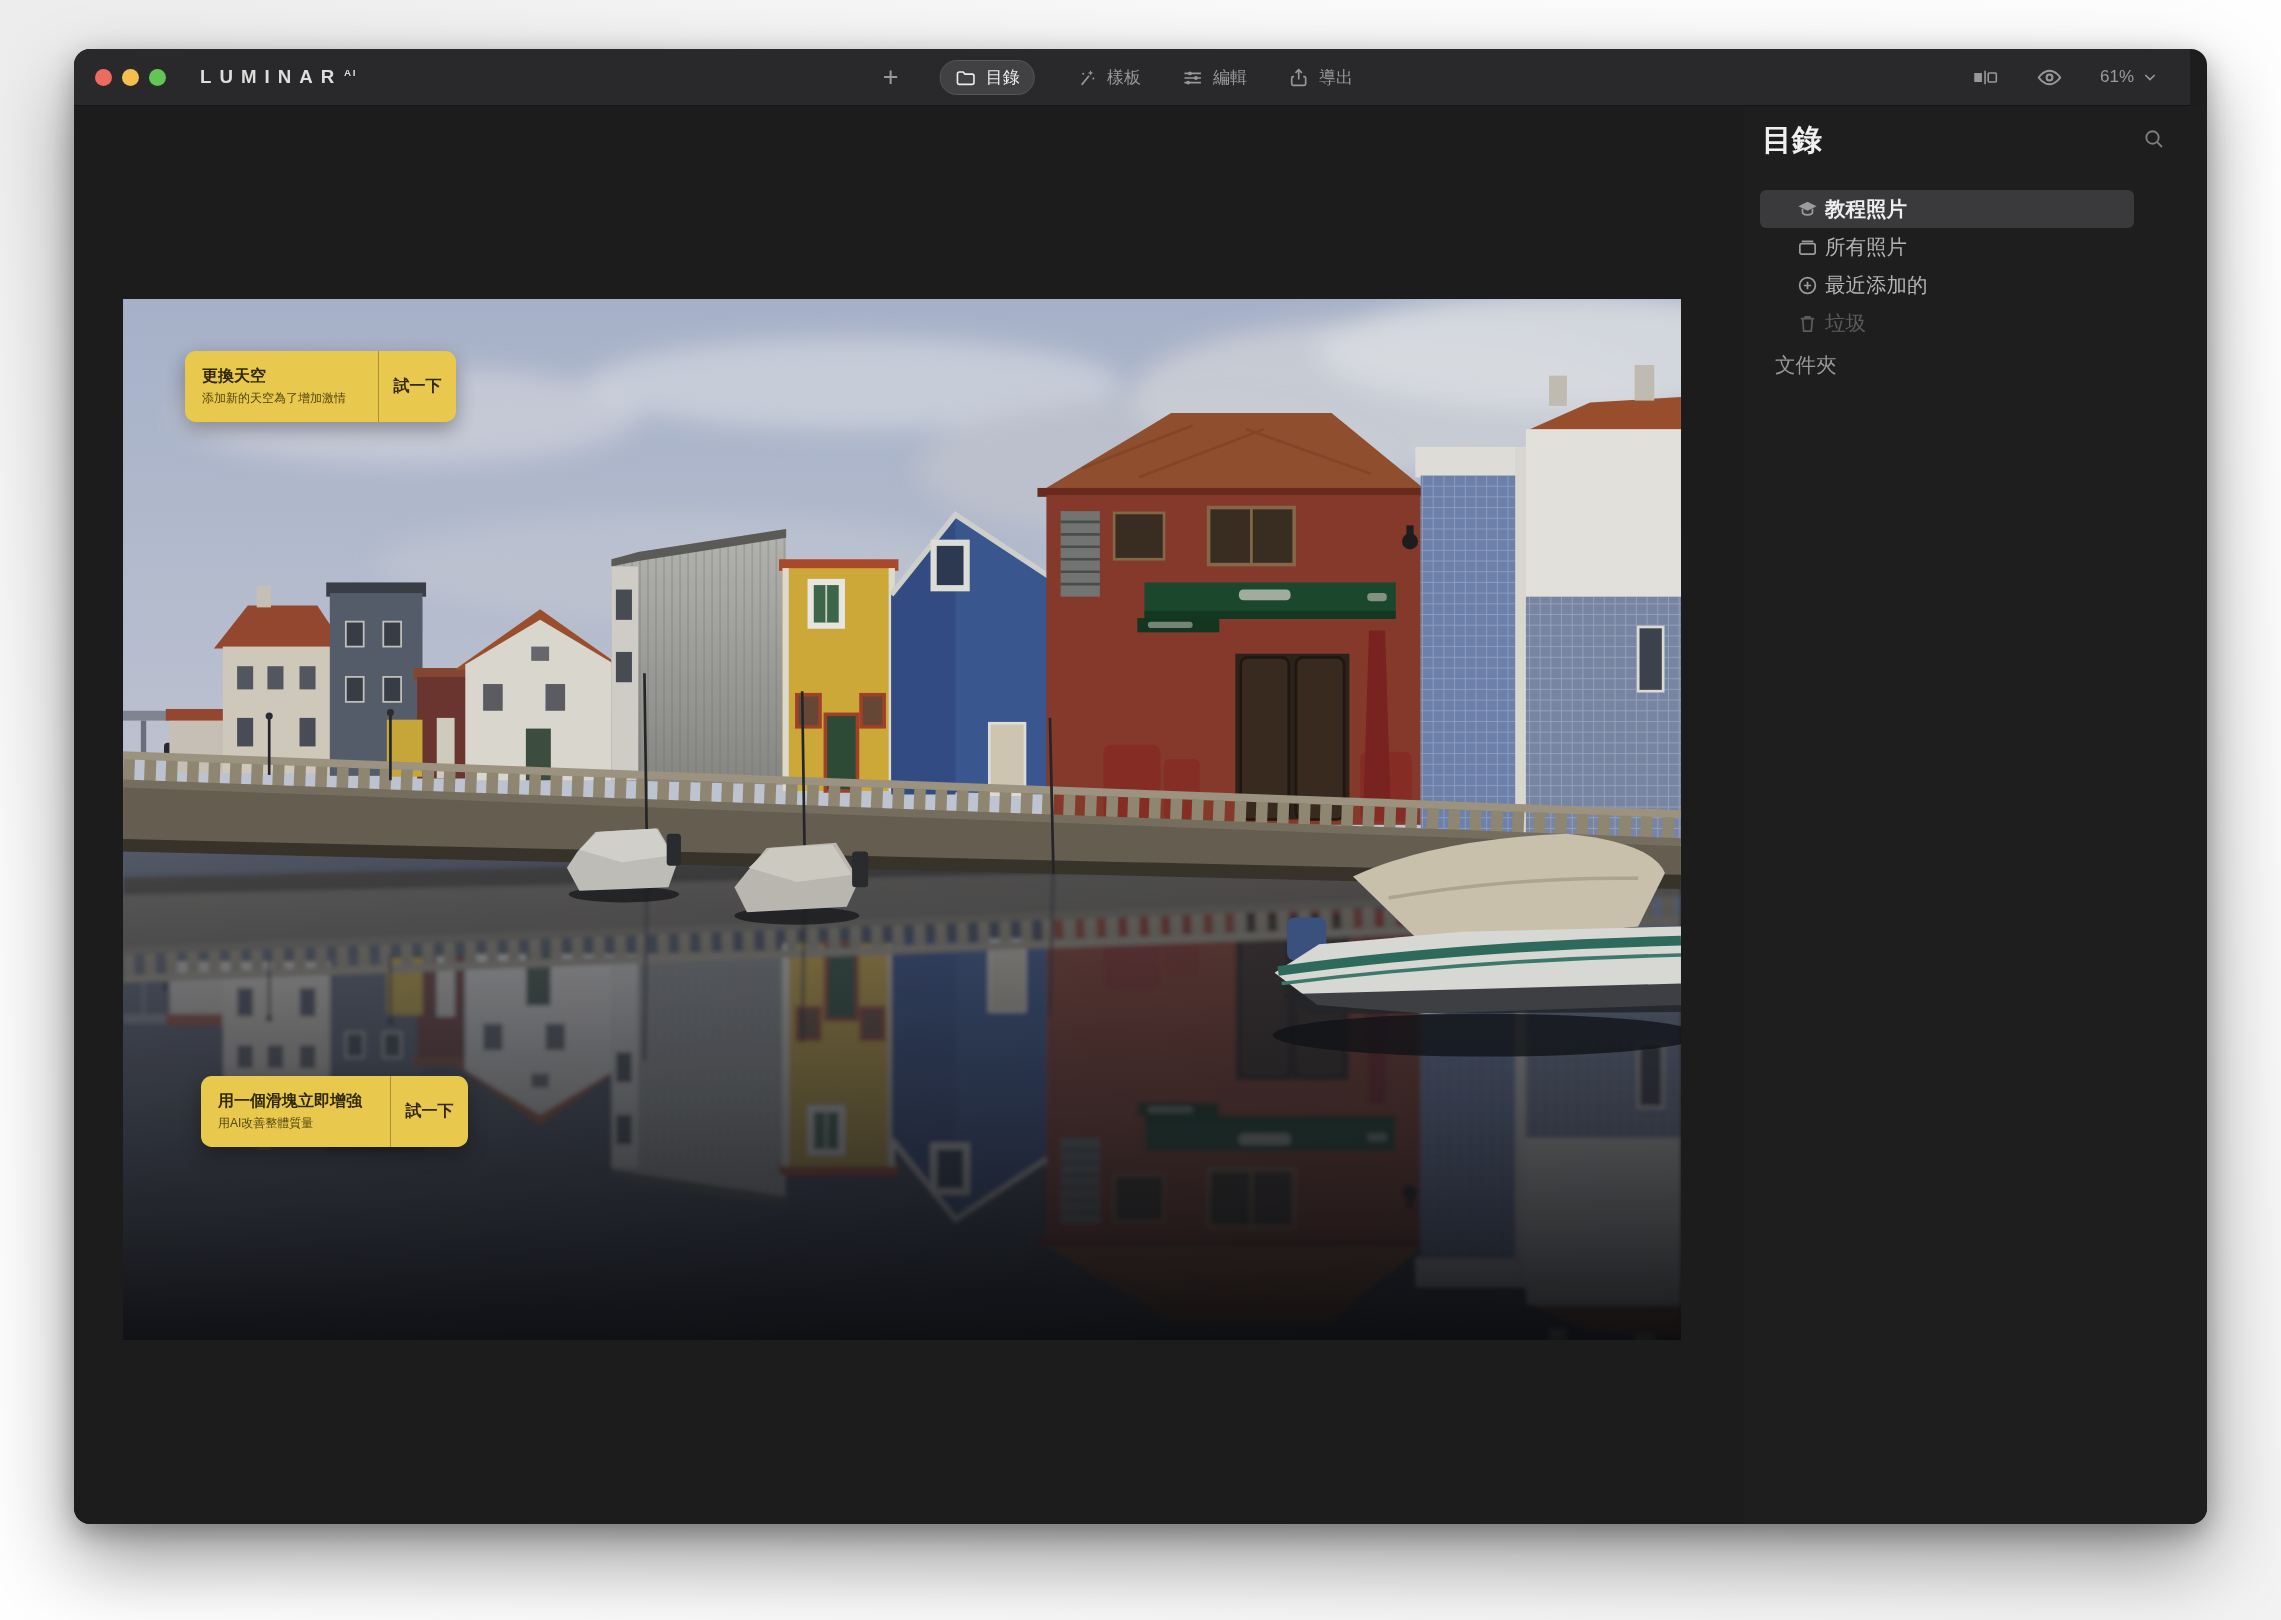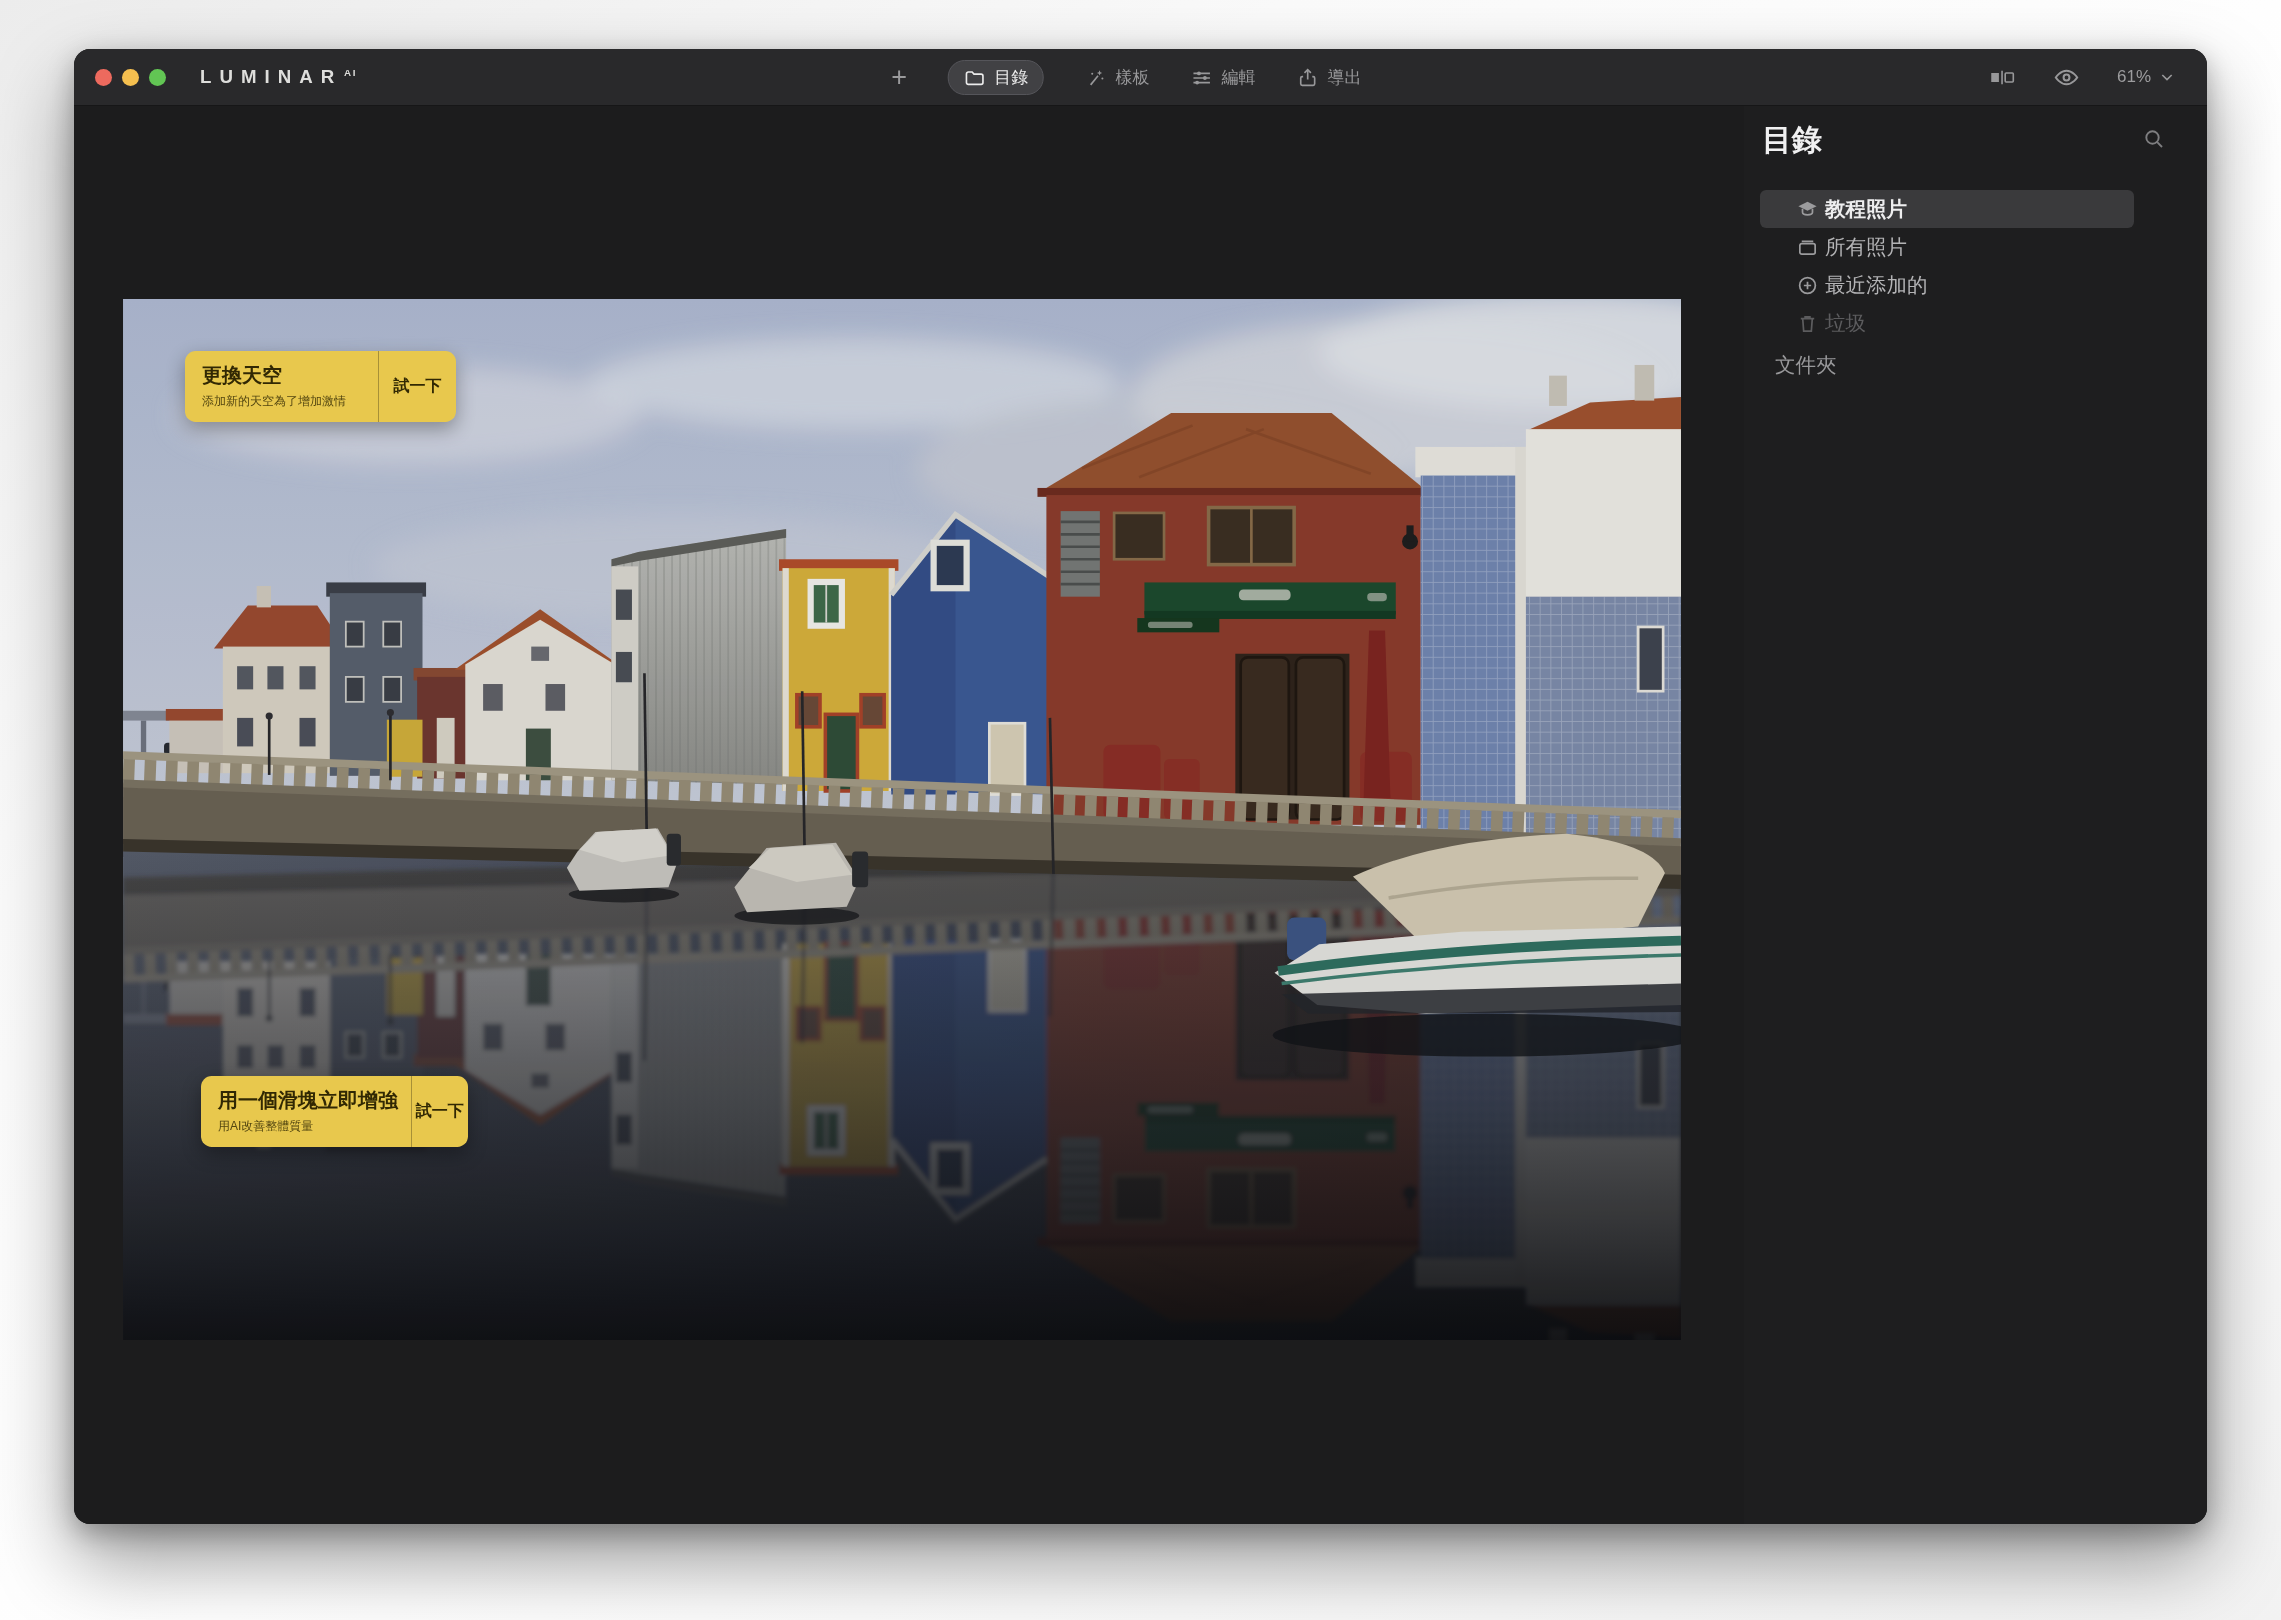--- a/index.html
+++ b/index.html
@@ -2,21 +2,21 @@
 <html style="font-size:14.3px"><head>
 <meta charset="utf-8">
 <style>
   html,body{margin:0;padding:0;background:#fff;}
   .stage{position:relative;width:2281px;height:1621px;overflow:hidden;
     background:linear-gradient(145deg,#ececec 0%,#fafafa 28%,#ffffff 55%,#f2f2f2 100%);
     font-family:"Liberation Sans","DejaVu Sans",sans-serif;}
   .window{position:absolute;left:74px;top:49px;width:2133px;height:1475px;background:#1d1d1e;
     border-radius:16px;overflow:hidden;box-shadow:0 36px 80px rgba(0,0,0,.40),0 9px 27px rgba(0,0,0,.28);}
   
-  .titlebar{position:absolute;left:0;top:0;right:0;height:57px;background:#29292b;
+  .titlebar{position:absolute;left:0;top:0;right:17px;height:57px;background:#29292b;
     border-bottom:0.9px solid #161617;display:flex;align-items:center;padding:0 0 0 21.4px;box-sizing:border-box;}
   .traffic{display:flex;gap:9.8px;align-items:center;}
   .light{width:17px;height:17px;border-radius:50%;}
   .light.red{background:#ED6A5E;} .light.yellow{background:#F5BF4F;} .light.green{background:#62C554;}
   .logo{margin-left:34px;color:#dededc;font-size:18.7px;font-weight:700;letter-spacing:8px;white-space:nowrap;}
   .logo sup{font-size:9.8px;letter-spacing:1.8px;font-weight:600;margin-left:1.8px;}
   .tabs{position:absolute;left:50%;top:0;height:57px;transform:translateX(-53%);display:flex;align-items:center;gap:41px;}
   .plusbtn{color:#9a9a9c;font-size:27px;font-weight:300;line-height:1;cursor:default;}
   .tab{display:flex;align-items:center;gap:9px;color:#98989a;font-size:17px;white-space:nowrap;}
   .tab svg{width:22px;height:22px;}
@@ -27,21 +27,21 @@
   .zoomctl svg{width:16px;height:16px;}
   
   .canvas{position:absolute;left:0;top:57px;right:463px;bottom:0;background:#1c1c1d;}
   .photo{position:absolute;left:49px;top:250px;width:1558px;height:1041px;background:#30343c;}
   .photo svg{display:block;}
   .tipcard{position:absolute;height:71px;background:#E8C84D;border-radius:10.7px;display:flex;align-items:stretch;
     box-shadow:0 7.1px 19.6px rgba(0,0,0,.32);overflow:hidden;}
   .tip1{left:111px;top:301px;width:271px;}
   .tip2{left:111px;top:1027px;width:267px;}
   .tip-main{flex:1;display:flex;flex-direction:column;justify-content:center;padding:0 12.5px 0 17px;}
-  .tip-title{font-size:20px;font-weight:700;color:#312803;line-height:1.25;white-space:nowrap;}
+  .tip-title{font-size:16px;font-weight:700;color:#312803;line-height:1.25;white-space:nowrap;}
   .tip-sub{font-size:12px;color:rgba(49,40,3,.82);margin-top:4.5px;white-space:nowrap;}
   .tip-btn{width:77px;border-left:0.9px solid rgba(0,0,0,.28);display:flex;align-items:center;justify-content:center;
     font-size:16px;font-weight:700;color:#312803;cursor:default;}
   
   .sidebar{position:absolute;right:0;top:57px;width:463px;bottom:0;background:#1e1e1f;}
   .sb-title{position:absolute;left:18px;top:14.3px;font-size:30px;font-weight:700;color:#f0f0f1;}
   .sb-search{position:absolute;right:41px;top:21.4px;width:24px;height:24px;color:#7e7e80;}
   .sb-list{position:absolute;left:0;top:84px;right:0;}
   .sb-row{position:relative;height:38px;margin:0 0 0 16px;width:374px;border-radius:6.2px;display:flex;align-items:center;}
   .sb-row.selected{background:#3a3a3c;}

